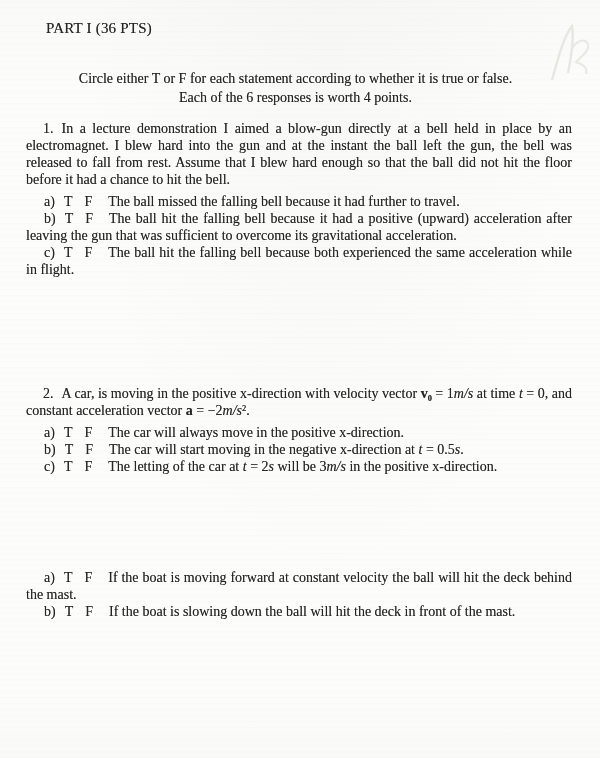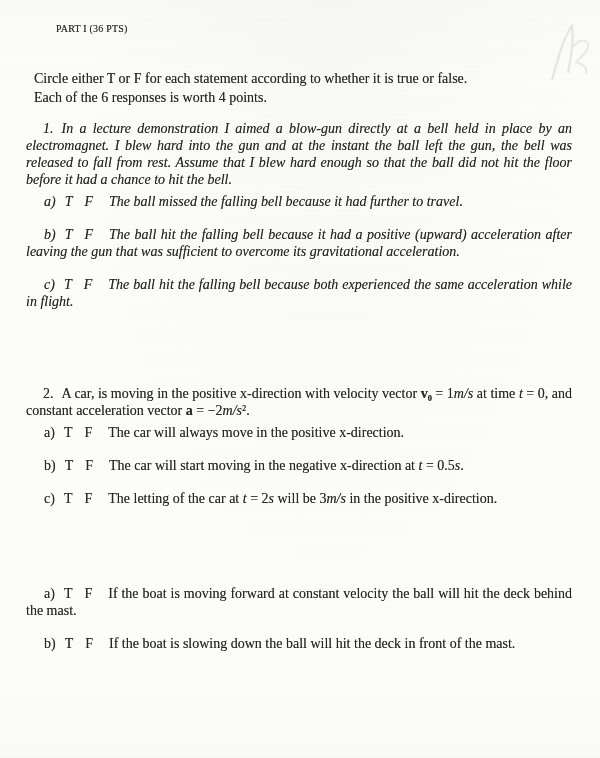--- a/index.html
+++ b/index.html
@@ -19,40 +19,39 @@
     content:"";
     position:absolute;inset:0;
     background:
       repeating-linear-gradient(0deg, rgba(60,60,55,0.012) 0 1px, rgba(0,0,0,0) 1px 6px),
       radial-gradient(ellipse at 55% 8%, rgba(90,90,80,0.025), rgba(0,0,0,0) 55%),
       linear-gradient(180deg, rgba(120,120,110,0.02), rgba(0,0,0,0) 12%, rgba(0,0,0,0) 90%, rgba(120,120,110,0.02));
     pointer-events:none;
   }
   .hdr{
     position:absolute;left:46px;top:20px;
-    font-size:10px;letter-spacing:0.2px;margin-left:10px;
+    font-size:15px;letter-spacing:0.2px;
   }
   .instructions{
-    position:absolute;left:34px;right:28px;top:69px;
-    line-height:19px;
+    position:absolute;left:19px;right:28px;top:69px;
+    text-align:center;line-height:19px;
   }
   .section{position:absolute;left:26px;right:28px;}
-  .q1{top:120px;font-style:italic;}
+  .q1{top:120px;}
   .q2{top:385px;}
   .q3{top:569px;}
   p{margin:0;}
   .stem{
     text-align:justify;
     text-indent:17px;
   }
   .qnum{margin-right:8px;}
   .part{
     text-align:justify;
     text-indent:18px;
-    margin-top:16px;
   }
   .part.flush{margin-top:5px;}
   .plabel{margin-right:9px;}
   .tf{margin-right:12px;cursor:pointer;}
   .tf-f{margin-right:16px;}
   .seg-b{font-weight:bold;}
   .seg-i{font-style:italic;}
   .scan-artifact{
     position:absolute;top:18px;right:4px;
     opacity:0.85;

